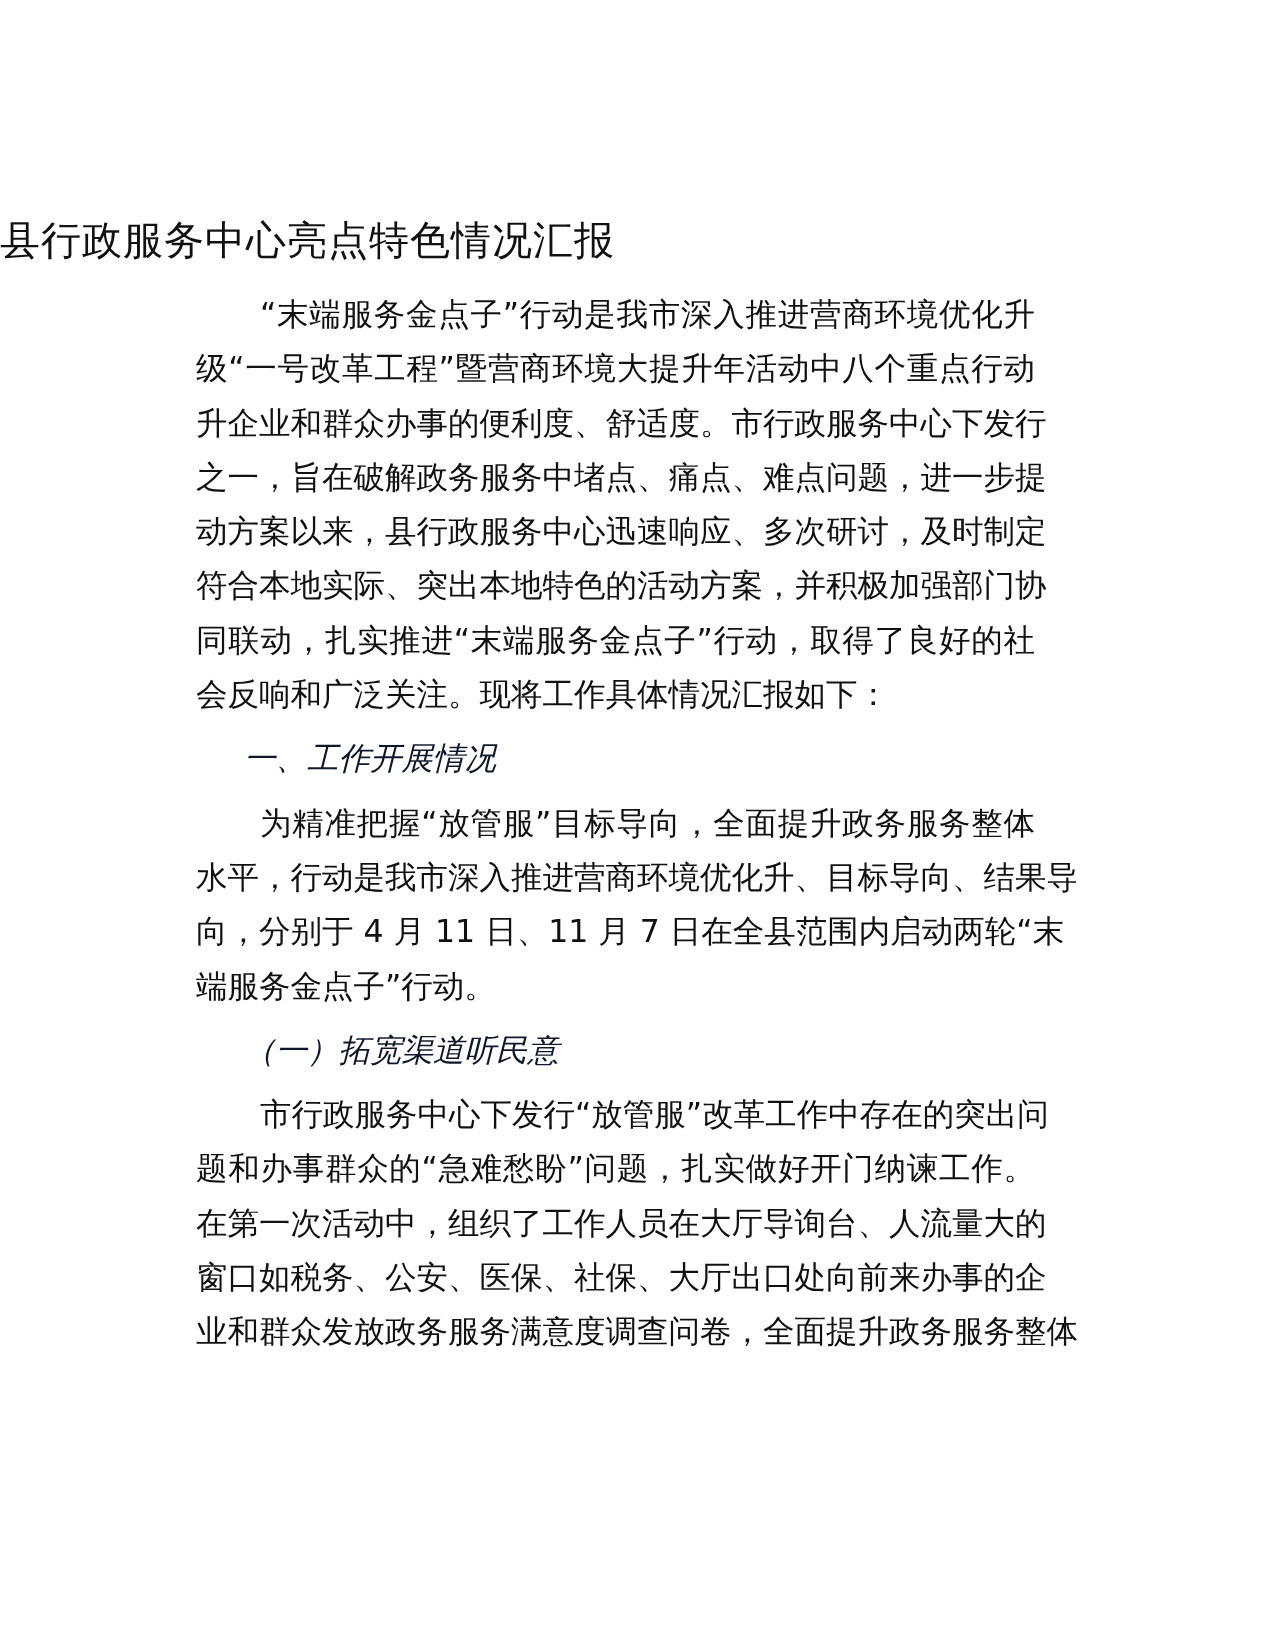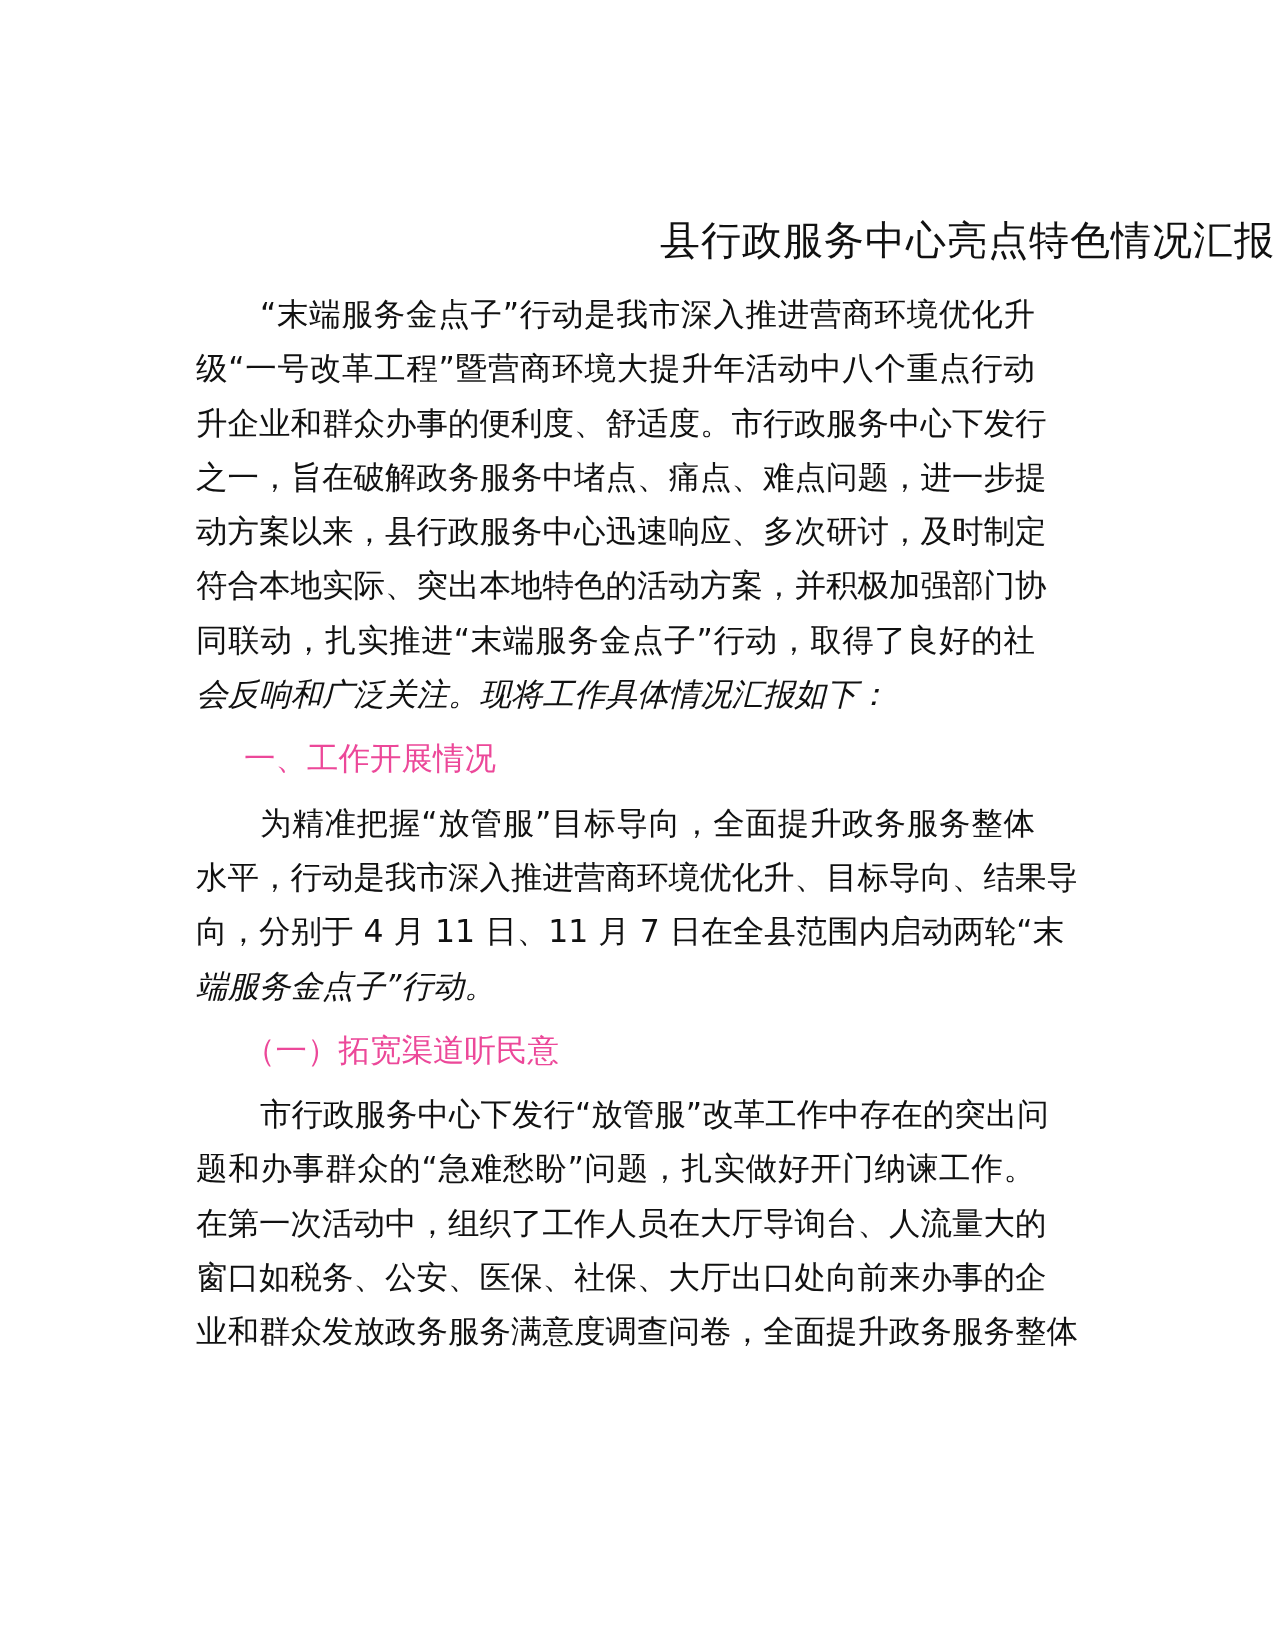--- a/index.html
+++ b/index.html
@@ -21,21 +21,21 @@
     top: 0;
     width: 1275px;
     height: 1650px;
     background: #ffffff;
   }
   .title {
     position: absolute;
     left: 0;
     width: 1275px;
     top: 214px;
-    text-align: right;
+    text-align: left;
     font-size: 40px;
     line-height: 52px;
     letter-spacing: 1px;
     color: #111111;
     margin: 0;
     font-weight: normal;
   }
   .body {
     position: absolute;
     left: 180px;
@@ -49,32 +49,32 @@
     font-size: 31.5px;
     white-space: nowrap;
     text-align: justify;
     text-align-last: justify;
     color: #111111;
     margin-left: 16px;
   }
   .line.last {
     text-align: center;
     text-align-last: left;
-    font-style: italic;
   }
   .line.indent {
     padding-left: 64px;
   }
   .heading {
     display: block;
     height: 54.3px;
     line-height: 54px;
     font-size: 31.5px;
     padding-left: 64px;
-    color: #ec4899;
+    color: #0f172a;
+    font-style: italic;
   }
   .gap {
     display: block;
     height: 10px;
   }
 </style>
 </head>
 <body>
 
 <div class="page">

